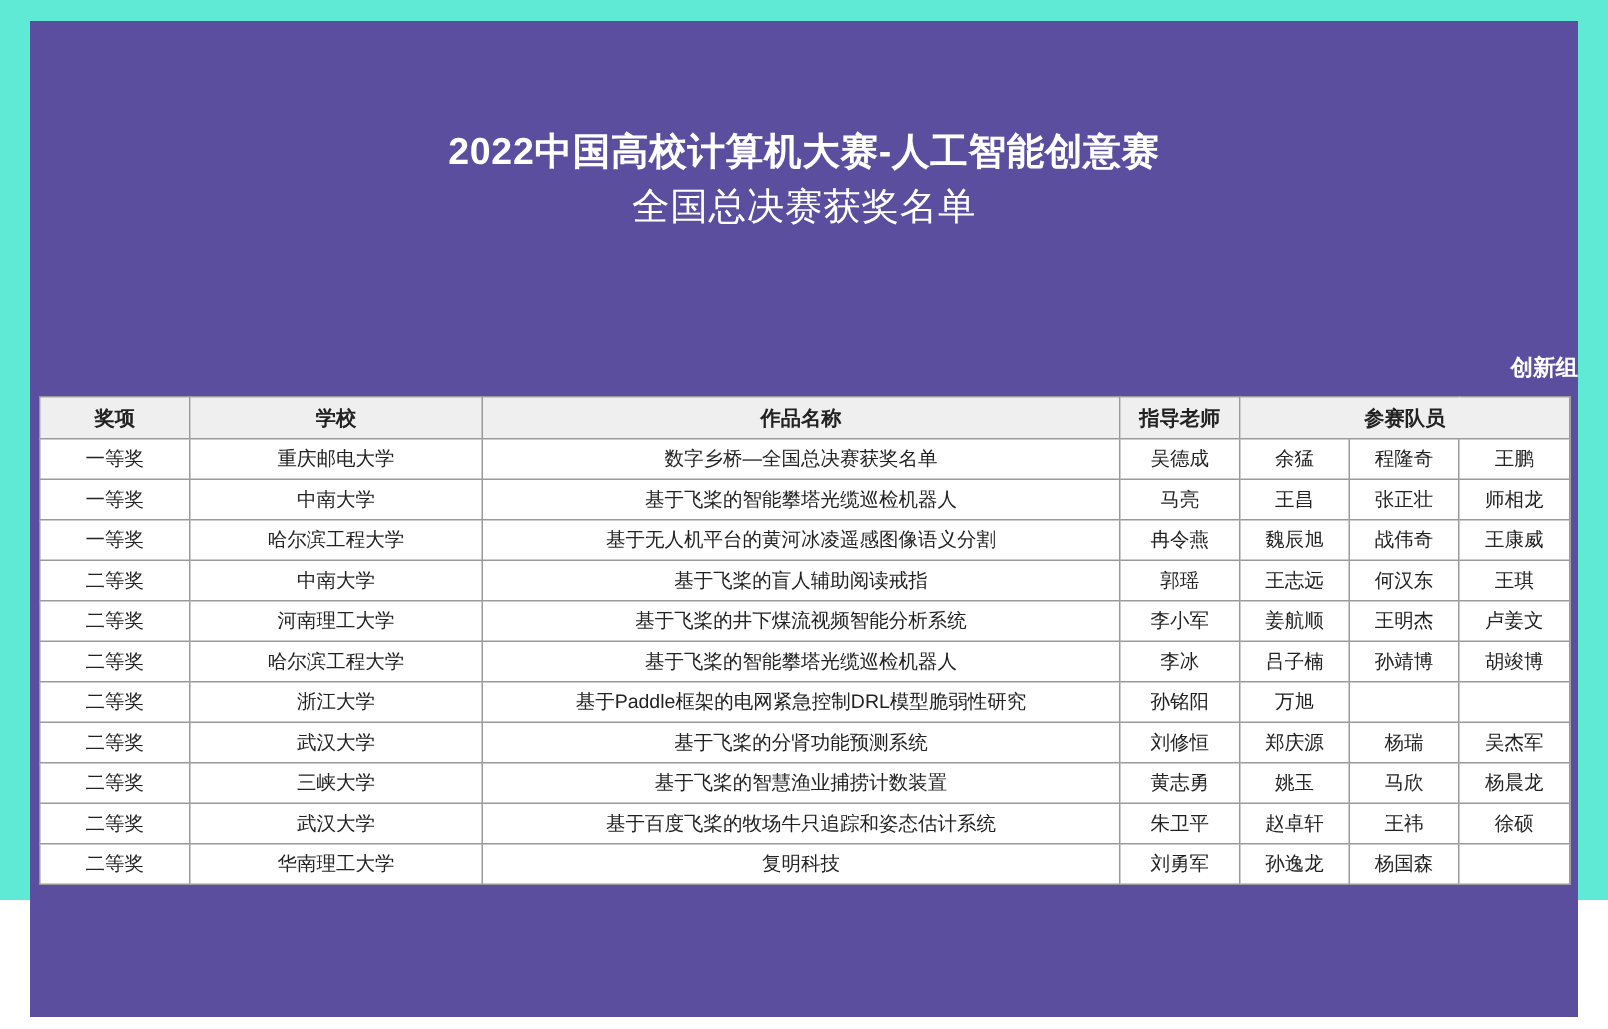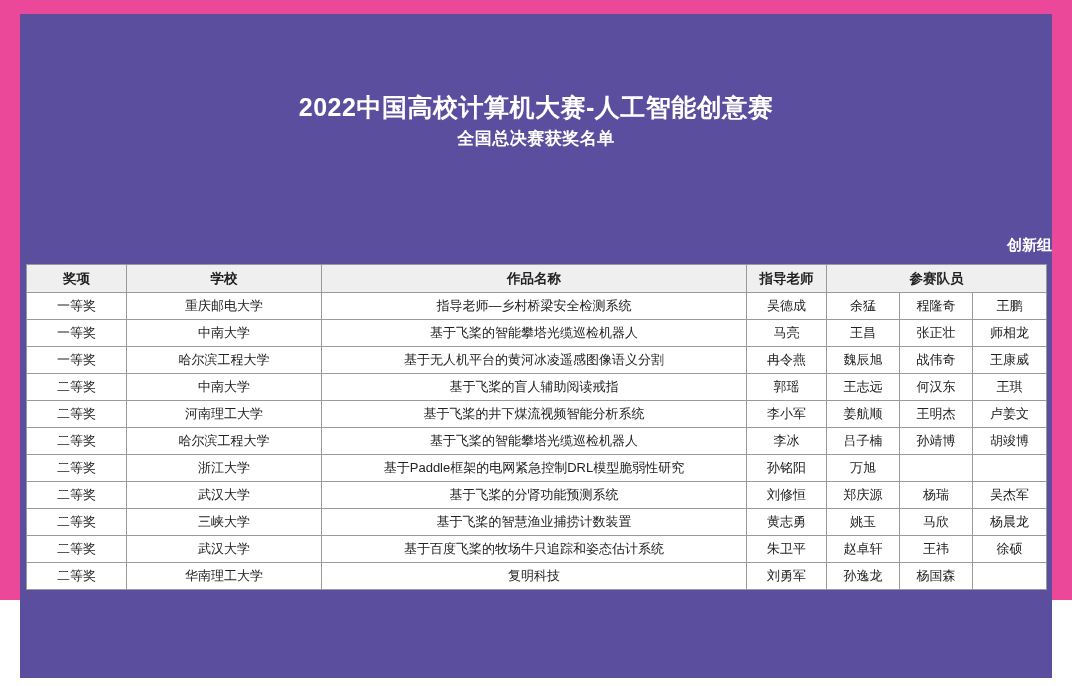--- a/index.html
+++ b/index.html
@@ -10,21 +10,21 @@
   body {
     font-family: "Liberation Sans", "DejaVu Sans", sans-serif;
     width: 1072px;
     height: 686px;
     overflow: hidden;
   }
   .page {
     position: relative;
     width: 1072px;
     height: 600px;
-    background: #ec4899;
+    background: #5eead4;
     box-sizing: border-box;
   }
   .sheet {
     position: absolute;
     left: 20px;
     top: 14px;
     width: 1032px;
     height: 664px;
     background: #5b4e9e;
     box-sizing: border-box;
@@ -39,22 +39,22 @@
     color: #ffffff;
     text-align: center;
   }
   .banner-line1 {
     font-size: 25px;
     font-weight: bold;
     letter-spacing: 0.5px;
     line-height: 1.5;
   }
   .banner-line2 {
-    font-size: 17px;
-    font-weight: bold;
+    font-size: 25px;
+    font-weight: normal;
     letter-spacing: 0.5px;
     line-height: 1.5;
   }
   .group-header {
     height: 38px;
     background: #5b4e9e;
     color: #ffffff;
     font-size: 15px;
     font-weight: bold;
     display: flex;
@@ -142,21 +142,21 @@
             <th>学校</th>
             <th>作品名称</th>
             <th>指导老师</th>
             <th colspan="3">参赛队员</th>
           </tr>
         </thead>
         <tbody>
             <tr>
               <td>一等奖</td>
               <td>重庆邮电大学</td>
-              <td>指导老师—乡村桥梁安全检测系统</td>
+              <td>数字乡桥—全国总决赛获奖名单</td>
               <td>吴德成</td>
               <td>余猛</td>
               <td>程隆奇</td>
               <td>王鹏</td>
             </tr>
             <tr>
               <td>一等奖</td>
               <td>中南大学</td>
               <td>基于飞桨的智能攀塔光缆巡检机器人</td>
               <td>马亮</td>

